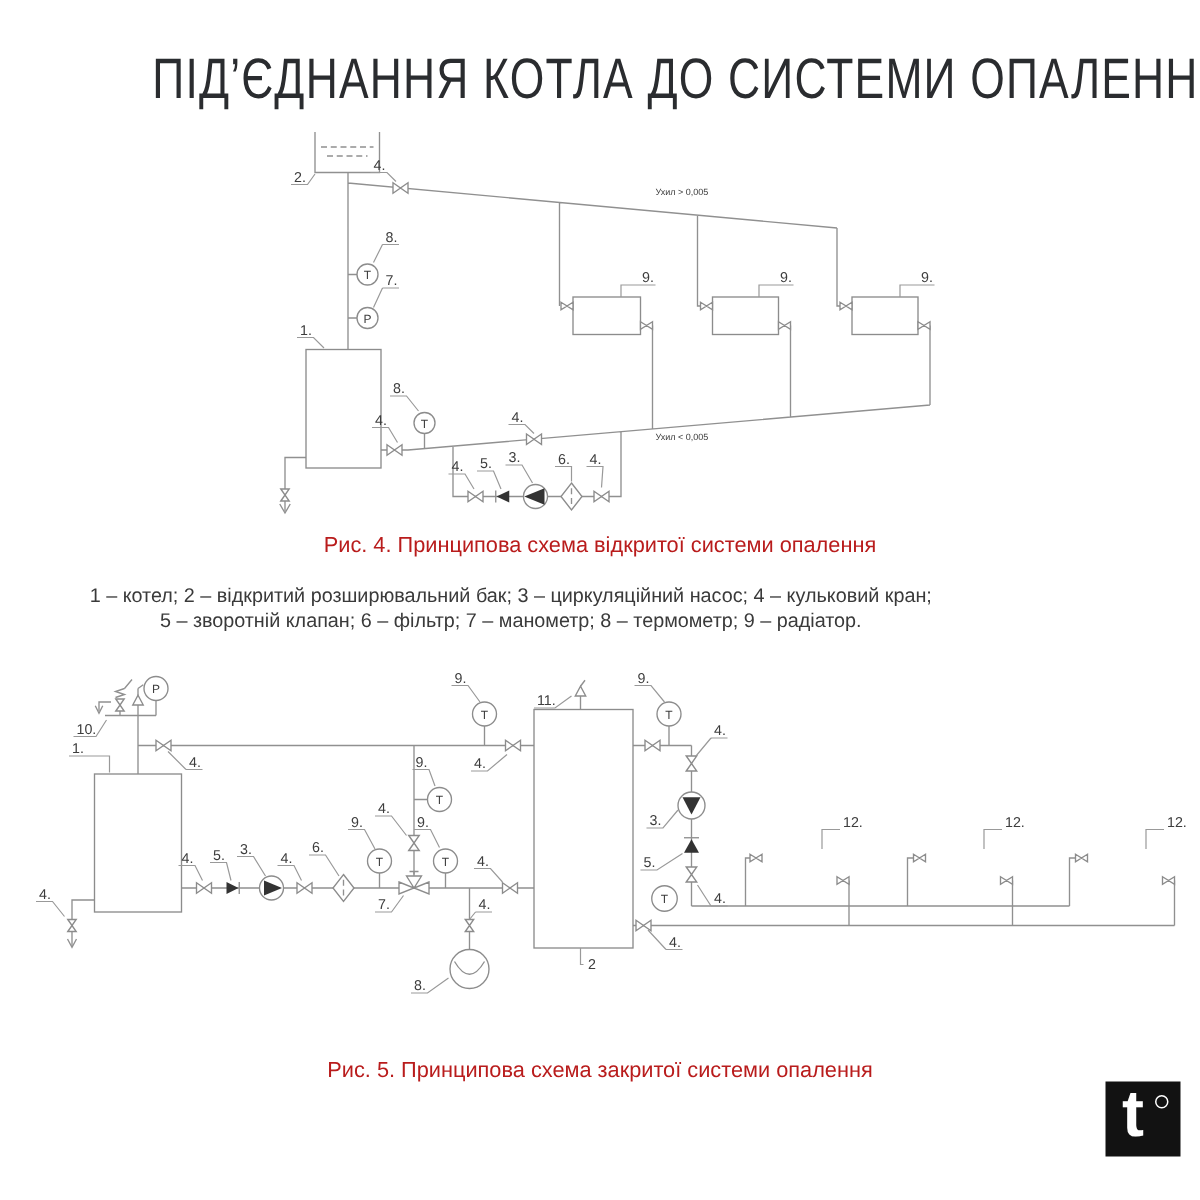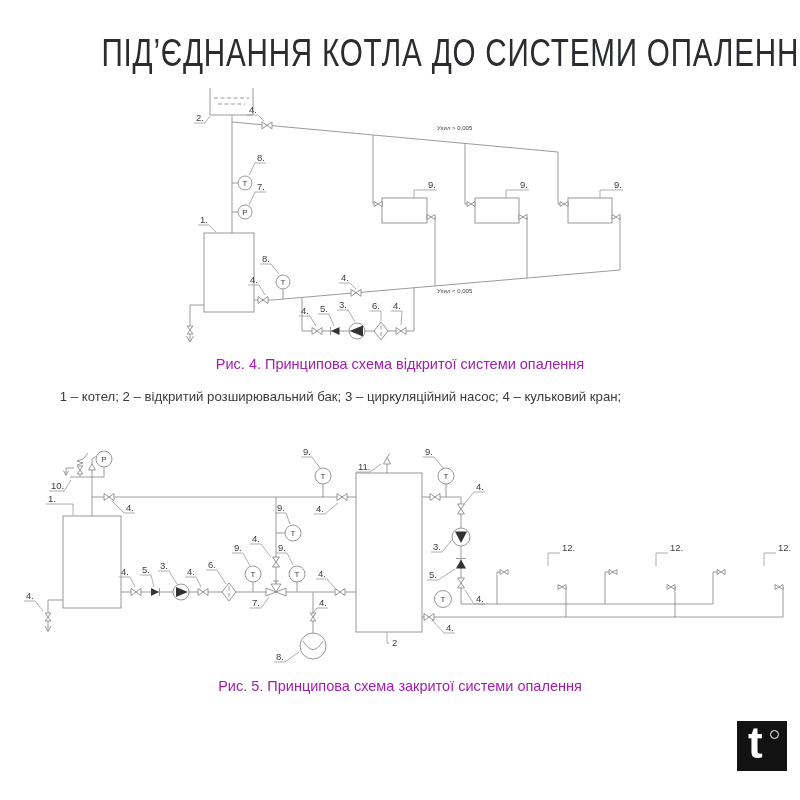--- a/index.html
+++ b/index.html
@@ -4,21 +4,21 @@
 <style>
   html,body{margin:0;padding:0;background:#fff;}
   body{width:800px;height:800px;position:relative;overflow:hidden;
        font-family:"Liberation Sans",sans-serif;color:#383838;}
   .title{position:absolute;top:32px;left:0;width:800px;text-align:center;
          font-size:38px;color:#2a2c2f;white-space:nowrap;}
   .title span{display:inline-block;transform:scaleX(0.78);transform-origin:50% 50%;
               letter-spacing:1px;}
   .fig{position:absolute;left:0;width:800px;display:block;}
   .caption{position:absolute;left:0;width:800px;text-align:center;
-           font-size:14.5px;color:#a21caf;}
+           font-size:14.5px;color:#b91c1c;}
   .legend{position:absolute;left:0;width:681px;text-align:center;
           font-size:13.2px;line-height:17px;color:#3a3a3a;}
   
   .ln{stroke:#909090;stroke-width:0.9;fill:none;}
   .lnd{stroke:#909090;stroke-width:0.9;fill:none;stroke-dasharray:4,2.5;}
   .ldr{stroke:#999;stroke-width:0.8;fill:none;}
   .sym{stroke:#8c8c8c;stroke-width:0.9;fill:#fff;}
   .fil{fill:#333;stroke:none;}
   .lbl{fill:#3d3d3d;font-family:"Liberation Sans",sans-serif;}
   
@@ -137,20 +137,21 @@
     <text x="372" y="309" font-size="9.5" class="lbl">6.</text>
     <text x="393" y="309" font-size="9.5" class="lbl">4.</text>
     <text x="245" y="186" font-size="8" text-anchor="middle" class="lbl">T</text>
     <text x="245" y="215" font-size="8" text-anchor="middle" class="lbl">P</text>
     <text x="283" y="285" font-size="8" text-anchor="middle" class="lbl">T</text>
   </svg>
 
 <div class="caption" style="top:356px">Рис. 4. Принципова схема відкритої системи опалення</div>
 <div class="legend" style="top:388px">
   <div>1 – котел; 2 – відкритий розширювальний бак; 3 – циркуляційний насос; 4 – кульковий кран;</div>
+  <div>5 – зворотній клапан; 6 – фільтр; 7 – манометр; 8 – термометр; 9 – радіатор.</div>
 </div>
 
 <svg class="fig" style="top:444px;height:224px" viewBox="0 444 800 224">
   <g>
     <path class="ln" d="M92,516 V477 M70,477 H104
       M80,477 V474 M92,477 V470 M104,477 V467
       M74,468 H66 V474
       M92,497 H356 M276,497 V583 M276,533 H285 M323,484 V497
       M121,592 H356 M253,582 V592 M297,582 V592
       M313,592 V613 M313,621 V633
@@ -287,20 +288,20 @@
     <text x="778" y="551" font-size="9.5" class="lbl">12.</text>
     <text x="104" y="462" font-size="8" text-anchor="middle" class="lbl">P</text>
     <text x="253" y="577" font-size="8" text-anchor="middle" class="lbl">T</text>
     <text x="297" y="577" font-size="8" text-anchor="middle" class="lbl">T</text>
     <text x="293" y="536" font-size="8" text-anchor="middle" class="lbl">T</text>
     <text x="323" y="479" font-size="8" text-anchor="middle" class="lbl">T</text>
     <text x="446" y="479" font-size="8" text-anchor="middle" class="lbl">T</text>
     <text x="443" y="602" font-size="8" text-anchor="middle" class="lbl">T</text>
   </svg>
 
-<div class="caption" style="top:678px">Рис. 5. Принципова схема закритої системи опалення</div>
+<div class="caption" style="top:706px">Рис. 5. Принципова схема закритої системи опалення</div>
 <div class="legend" style="top:708px">
 </div>
 
 <div class="logo">
   <span class="t">t</span>
   <span class="deg"></span>
 </div>
 
 </body></html>

